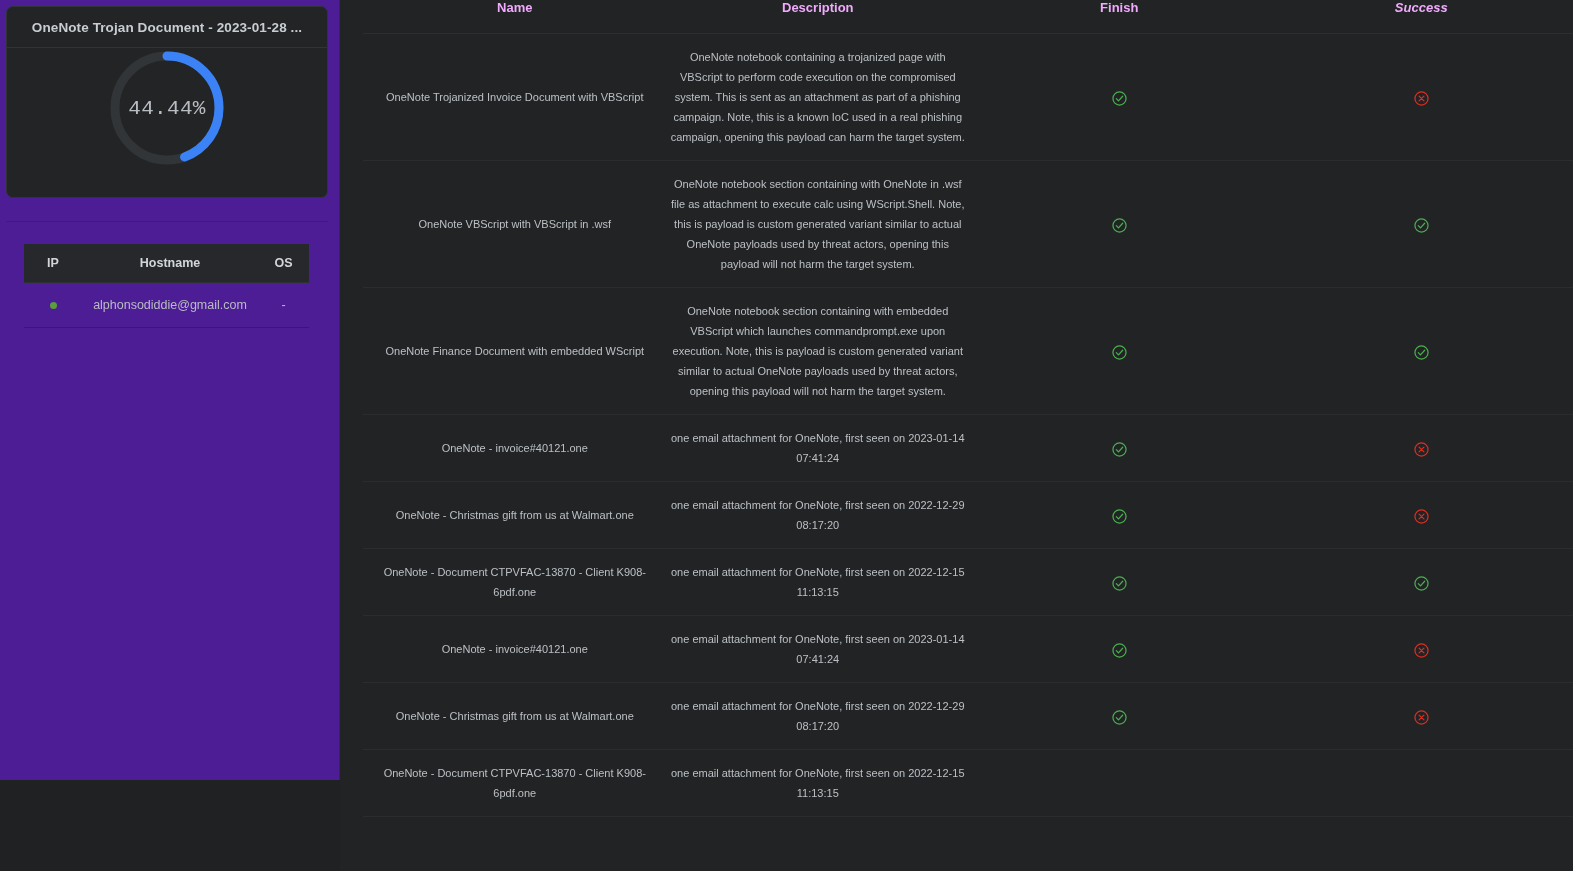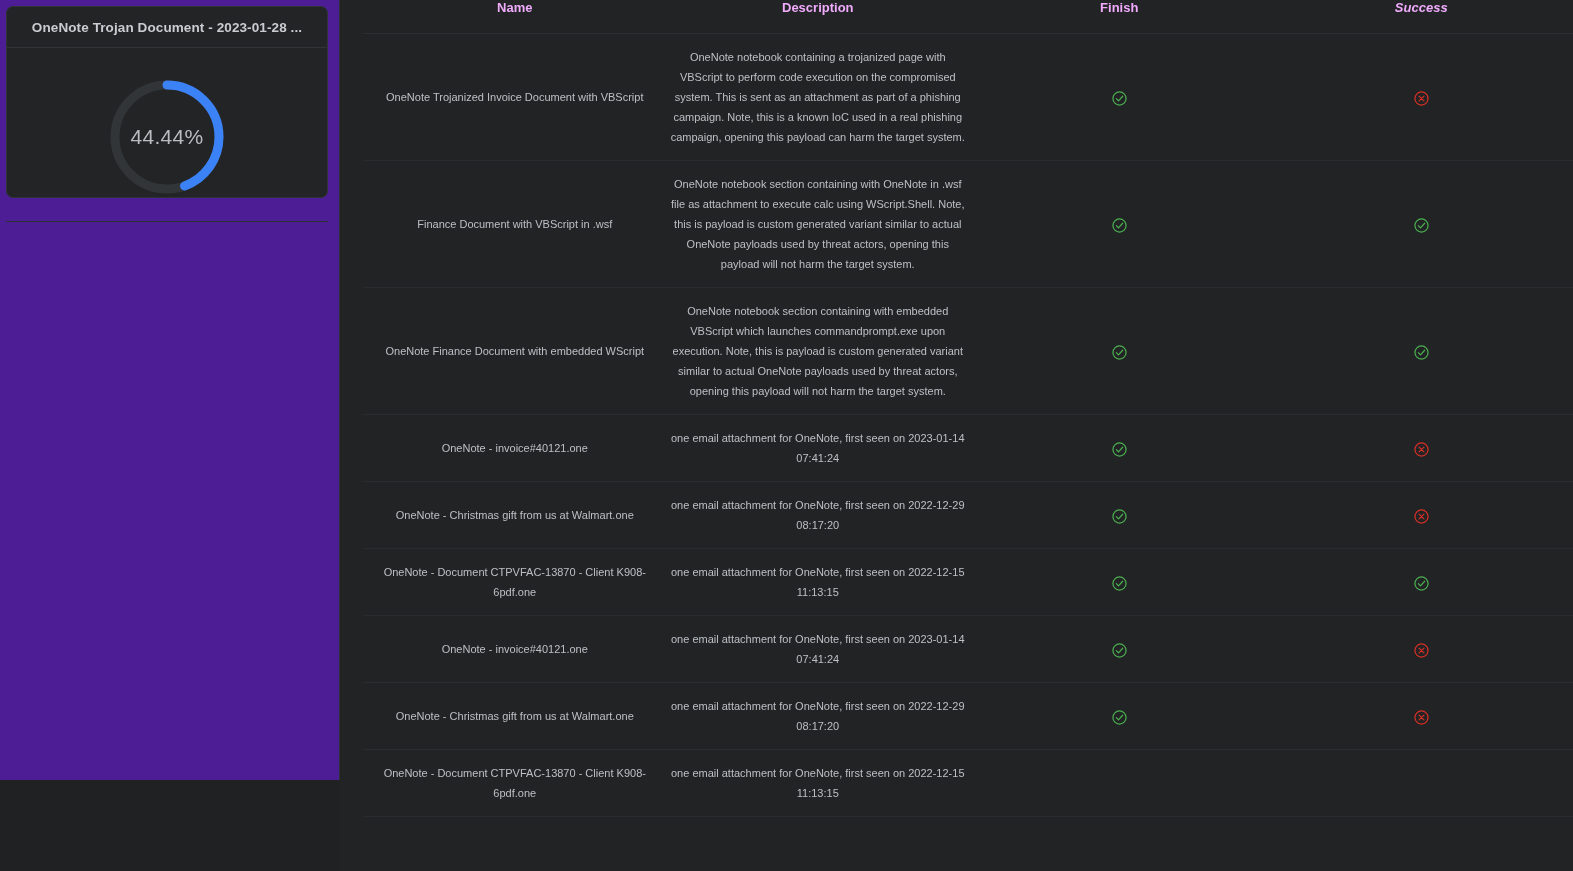--- a/index.html
+++ b/index.html
@@ -54,22 +54,23 @@
     color: #c9cdd1;
     white-space: nowrap;
     overflow: hidden;
     text-overflow: ellipsis;
     letter-spacing: 0.1px;
   }
 
   .donut-wrap {
     height: 149px;
     display: flex;
-    align-items: flex-end;
+    align-items: flex-start;
     justify-content: center;
+    font-family: Liberation Mono, monospace;
   }
 
   .donut {
     position: relative;
     width: 120px;
     height: 120px;
   }
 
   .donut svg { display: block; transform: rotate(-90deg); }
 
@@ -200,20 +201,36 @@
             <circle cx="60" cy="60" r="52" fill="none" stroke="#323537" stroke-width="9"></circle>
             <circle id="donut-arc" cx="60" cy="60" r="52" fill="none" stroke="#3b82f6" stroke-width="9" stroke-linecap="round" stroke-dasharray="145.20 181.53"></circle>
           </svg>
           <div class="donut-label">44.44%</div>
         </div>
       </div>
     </div>
 
     <div class="sidebar-divider"></div>
 
+    <table class="host-table">
+      <thead>
+        <tr>
+          <th class="col-ip">IP</th>
+          <th class="col-host">Hostname</th>
+          <th class="col-os">OS</th>
+        </tr>
+      </thead>
+      <tbody id="host-tbody">
+          <tr>
+            <td class="col-ip"><span class="status-dot"></span></td>
+            <td class="col-host">alphonsodiddie@gmail.com</td>
+            <td class="col-os">-</td>
+          </tr>
+        </tbody>
+    </table>
   </div>
 
   <div id="main">
     <table class="payload-table">
       <thead>
         <tr>
           <th class="pad-cell"></th>
           <th class="c-name">Name</th>
           <th class="c-desc">Description</th>
           <th class="c-finish">Finish</th>
@@ -229,21 +246,21 @@
                   <circle cx="8" cy="8" r="7" fill="none" stroke="#4caf50" stroke-width="1.3"></circle>
                   <path d="M4.6 8.2 L6.9 10.6 L11.4 5.6" fill="none" stroke="#4caf50" stroke-width="1.3" stroke-linecap="round" stroke-linejoin="round"></path>
                 </svg></span></td>
             <td class="c-success"><span class="ico"><svg viewBox="0 0 16 16" aria-hidden="true">
                   <circle cx="8" cy="8" r="7" fill="none" stroke="#d93025" stroke-width="1.3"></circle>
                   <path d="M5.4 5.4 L10.6 10.6 M10.6 5.4 L5.4 10.6" fill="none" stroke="#d93025" stroke-width="1.3" stroke-linecap="round"></path>
                 </svg></span></td>
           </tr>
           <tr>
             <td class="pad-cell"></td>
-            <td class="c-name">Finance Document with VBScript in .wsf</td>
+            <td class="c-name">OneNote VBScript with VBScript in .wsf</td>
             <td class="c-desc">OneNote notebook section containing with OneNote in .wsf file as attachment to execute calc using WScript.Shell. Note, this is payload is custom generated variant similar to actual OneNote payloads used by threat actors, opening this payload will not harm the target system.</td>
             <td class="c-finish"><span class="ico"><svg viewBox="0 0 16 16" aria-hidden="true">
                   <circle cx="8" cy="8" r="7" fill="none" stroke="#4caf50" stroke-width="1.3"></circle>
                   <path d="M4.6 8.2 L6.9 10.6 L11.4 5.6" fill="none" stroke="#4caf50" stroke-width="1.3" stroke-linecap="round" stroke-linejoin="round"></path>
                 </svg></span></td>
             <td class="c-success"><span class="ico"><svg viewBox="0 0 16 16" aria-hidden="true">
                   <circle cx="8" cy="8" r="7" fill="none" stroke="#4caf50" stroke-width="1.3"></circle>
                   <path d="M4.6 8.2 L6.9 10.6 L11.4 5.6" fill="none" stroke="#4caf50" stroke-width="1.3" stroke-linecap="round" stroke-linejoin="round"></path>
                 </svg></span></td>
           </tr>

